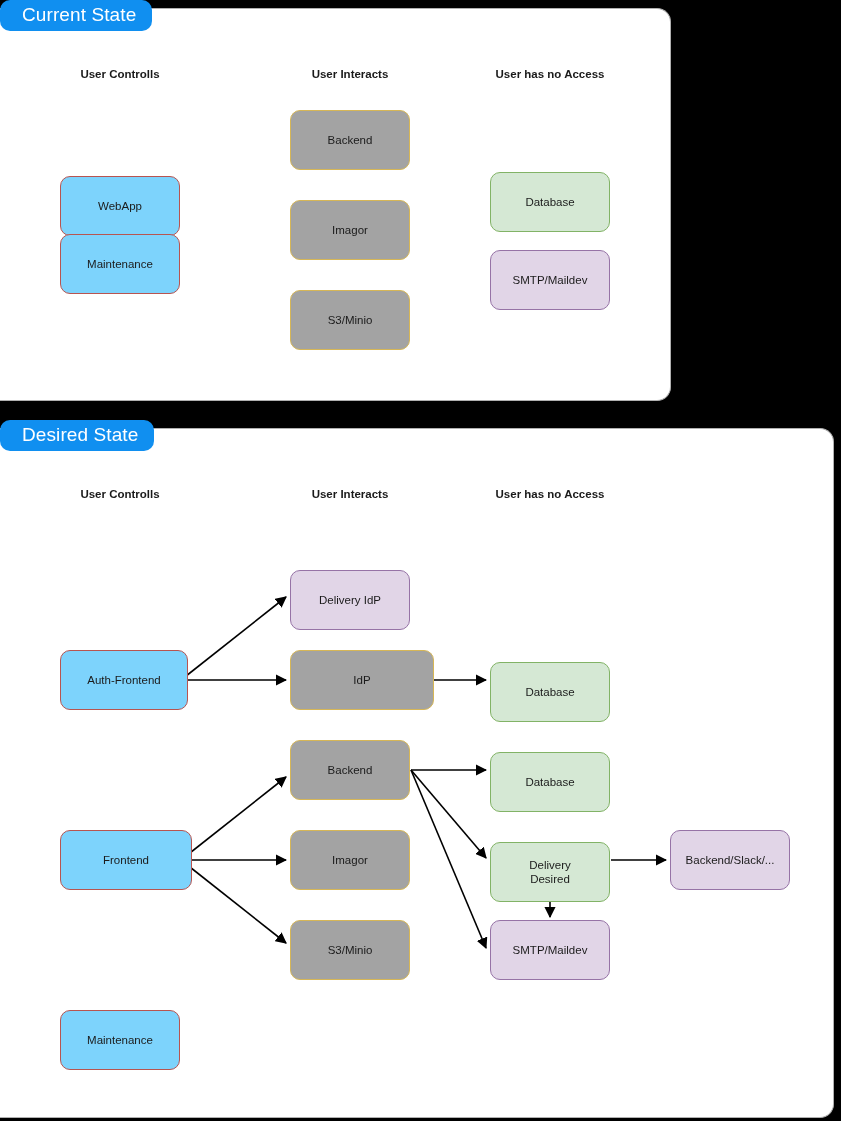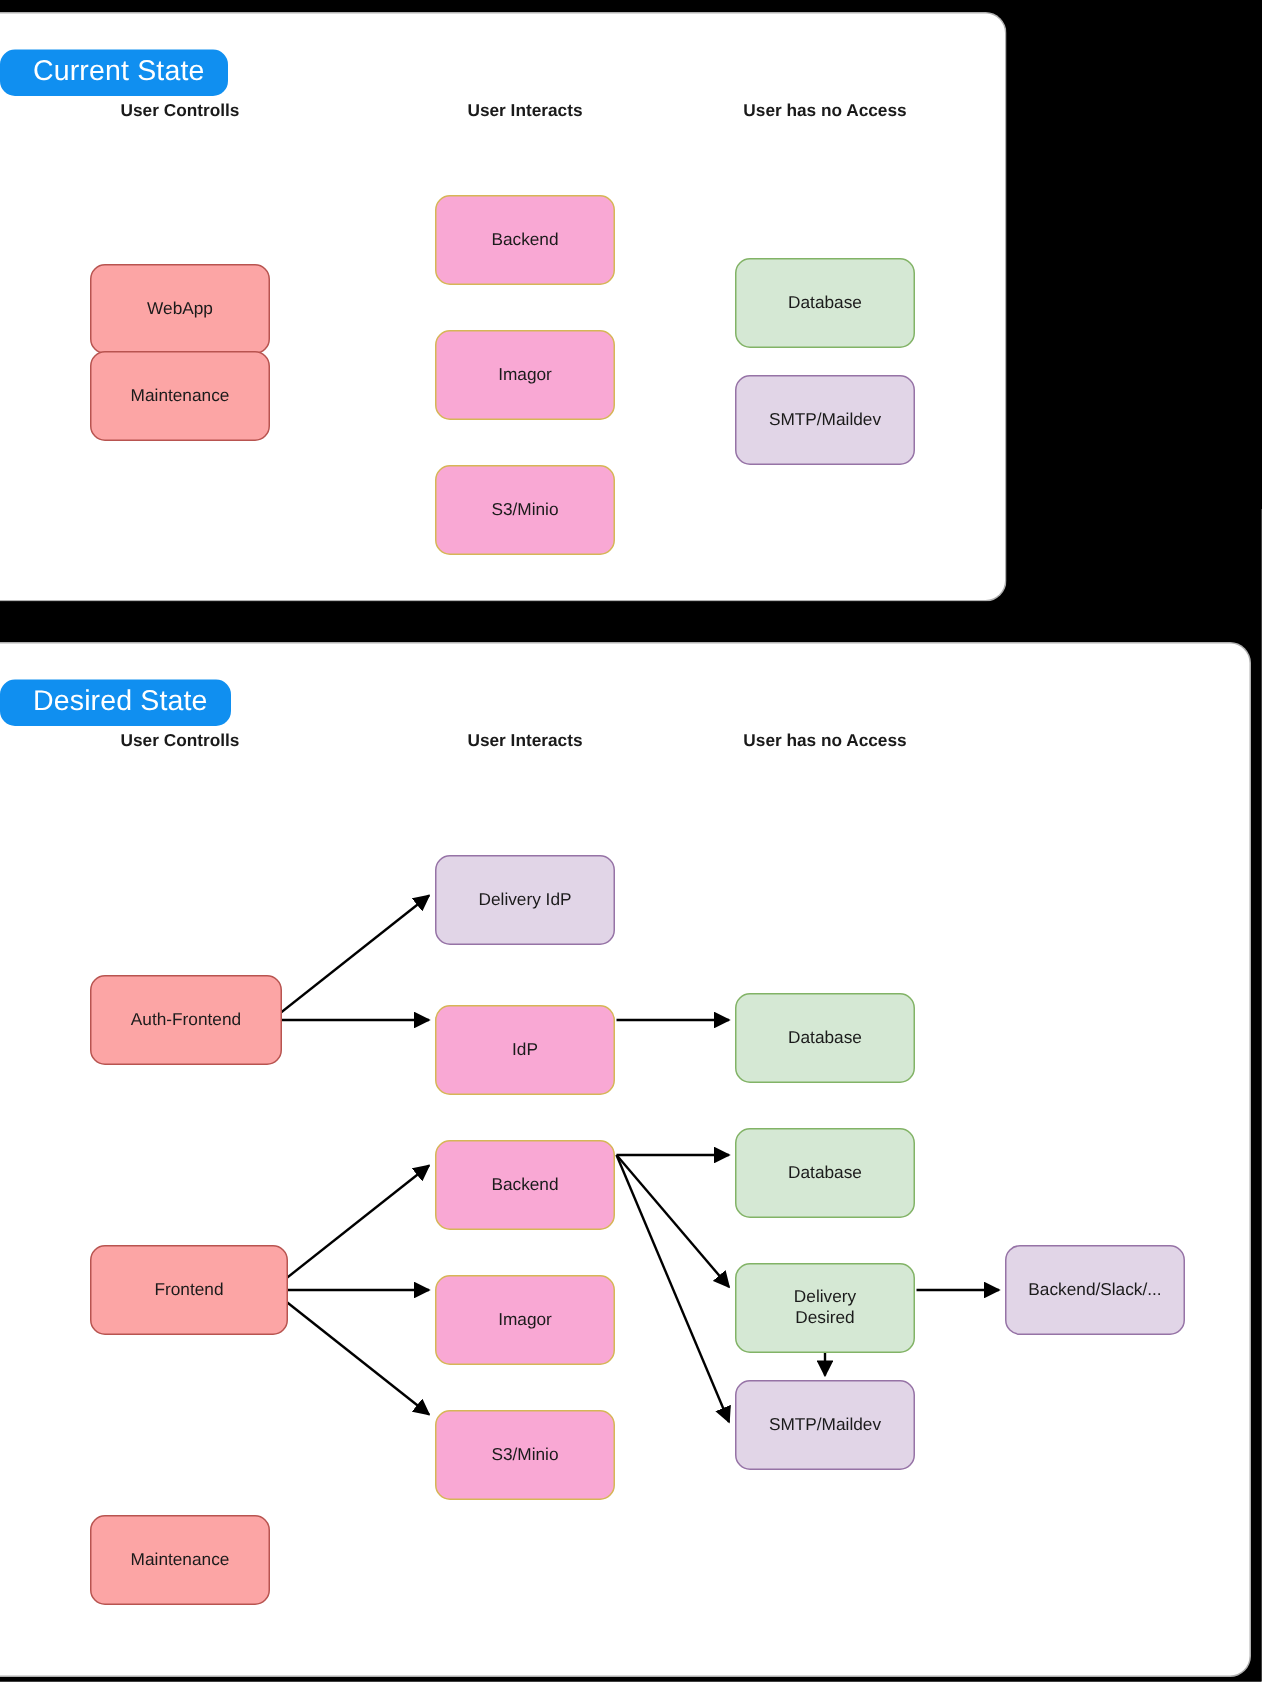--- a/index.html
+++ b/index.html
@@ -46,21 +46,20 @@
     background: #108ff0;
     color: #ffffff;
     font-size: 19px;
     line-height: 19px;
     font-family: "Liberation Sans", sans-serif;
     padding: 5px 16px 7px 22px;
     border-radius: 10px;
     white-space: nowrap;
     z-index: 30;
     letter-spacing: 0.1px;
-    margin-top: 33px;
   }
   #tab-current { left: 0px; top: 0px; }
   #tab-desired { left: 0px; top: 420px; }
 
   
   .col-header {
     position: absolute;
     font-size: 11.5px;
     font-weight: bold;
     color: #1a1a1a;
@@ -80,22 +79,22 @@
     display: flex;
     align-items: center;
     justify-content: center;
     text-align: center;
     font-size: 11.5px;
     line-height: 14px;
     color: #1b1b1b;
     font-family: "Liberation Sans", sans-serif;
     z-index: 10;
   }
-  .node.red    { background: #fca5a5; border-color: #b85450; }
-  .node.yellow { background: #f9a8d4; border-color: #d6b656; margin-top: 20px; }
+  .node.red    { background: #7dd3fc; border-color: #b85450; }
+  .node.yellow { background: #a3a3a3; border-color: #d6b656; }
   .node.green  { background: #d5e8d4; border-color: #82b366; margin-top: 12px; }
   .node.purple { background: #e1d5e7; border-color: #9673a6; }
 
   
   .edge-layer {
     position: absolute;
     left: 0;
     top: 0;
     width: 100%;
     height: 100%;
@@ -184,21 +183,21 @@
 <div class="node red" style="left:60px; top:830px; width:132px; height:60px;">
   <span>Frontend</span>
 </div>
 <div class="node red" style="left:60px; top:1010px; width:120px; height:60px;">
   <span>Maintenance</span>
 </div>
 
 <div class="node purple" style="left:290px; top:570px; width:120px; height:60px;">
   <span>Delivery IdP</span>
 </div>
-<div class="node yellow" style="left:290px; top:650px; width:120px; height:60px;align-items:center;">
+<div class="node yellow" style="left:290px; top:650px; width:144px; height:60px;align-items:center;">
   <span>IdP</span>
 </div>
 <div class="node yellow" style="left:290px; top:740px; width:120px; height:60px;">
   <span>Backend</span>
 </div>
 <div class="node yellow" style="left:290px; top:830px; width:120px; height:60px;">
   <span>Imagor</span>
 </div>
 <div class="node yellow" style="left:290px; top:920px; width:120px; height:60px;">
   <span>S3/Minio</span>

